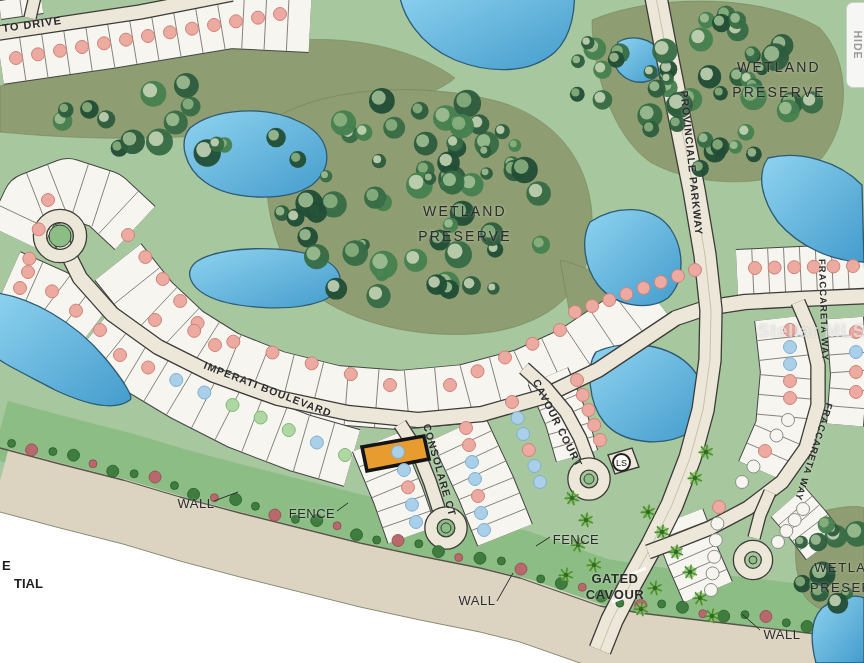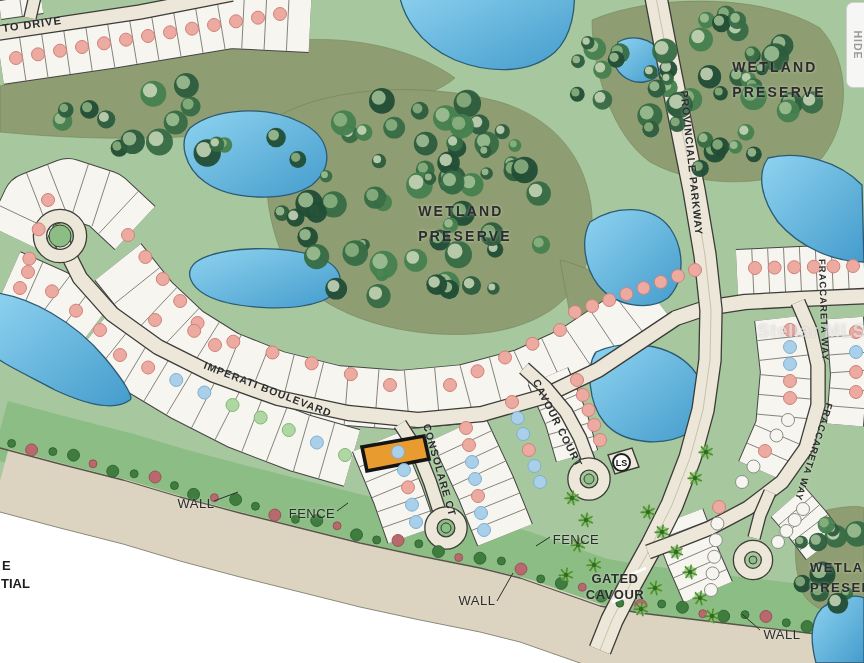--- a/index.html
+++ b/index.html
@@ -4,26 +4,26 @@
 <style>
   html,body{margin:0;padding:0;background:#fff;}
   #stage{position:relative;width:864px;height:663px;overflow:hidden;background:#fff;
          font-family:"Liberation Sans",sans-serif;}
   #map{position:absolute;left:0;top:0;}
   .lbl{position:absolute;color:#2c2c2c;white-space:nowrap;
        font-family:"Liberation Sans",sans-serif;
        text-shadow:0 0 3px rgba(255,255,255,.5);}
   .ctr{transform:translate(-50%,-50%);}
   .street{font-weight:700;letter-spacing:1px;font-size:10.5px;}
-  .area{font-weight:700;font-size:14px;letter-spacing:2.2px;line-height:1.75;text-align:left;}
+  .area{font-weight:400;font-size:14px;letter-spacing:2.2px;line-height:1.75;text-align:center;}
   .feat{font-size:13px;font-weight:400;letter-spacing:.5px;}
   .frag{font-size:13px;font-weight:700;color:#1d1d1d;}
   #ls-badge{position:absolute;left:612px;top:453px;width:19px;height:19px;border-radius:50%;
             background:#fdfdfa;border:2px solid #1f1f1f;display:flex;align-items:center;justify-content:center;
-            font-size:9px;font-weight:700;color:#111;box-sizing:border-box;}
+            font-size:9px;font-weight:400;color:#111;box-sizing:border-box;}
   #hide-tab{position:absolute;left:846px;top:2px;width:24px;height:86px;background:#f6f6f4;
             border:1px solid #cfcfcb;border-radius:7px 0 0 7px;display:flex;align-items:center;
             justify-content:center;box-sizing:border-box;}
   #hide-tab span{transform:rotate(90deg);color:#9a9a98;font-size:10.5px;letter-spacing:1px;font-weight:600;}
   #watermark{position:absolute;left:757px;top:320px;font-size:19px;font-weight:700;
              color:rgba(255,255,255,.55);letter-spacing:.5px;text-shadow:0 0 2px rgba(110,110,110,.35);
              white-space:nowrap;}
   #gated-lbl{line-height:1.2;text-align:center;font-weight:bold;}
   #wetland-br{line-height:1.55;letter-spacing:1.5px;font-size:13px;}
 </style>
@@ -811,15 +811,15 @@
   <div class="lbl feat ctr" id="gated-lbl" style="left:615px;top:587px;">
     <div>GATED</div>
     <div>CAVOUR</div>
   </div>
 
   <div id="ls-badge">LS</div>
   <div id="hide-tab">
     <span>HIDE</span>
   </div>
   <div class="lbl frag" style="left:2px;top:558px;">E</div>
-  <div class="lbl frag" style="left:1px;top:576px;">TIAL</div>
+  <div class="lbl frag" style="left:1px;top:576px;padding-left:13px;">TIAL</div>
   <div id="watermark">Stellar MLS</div>
 </div>
 
 </body></html>

